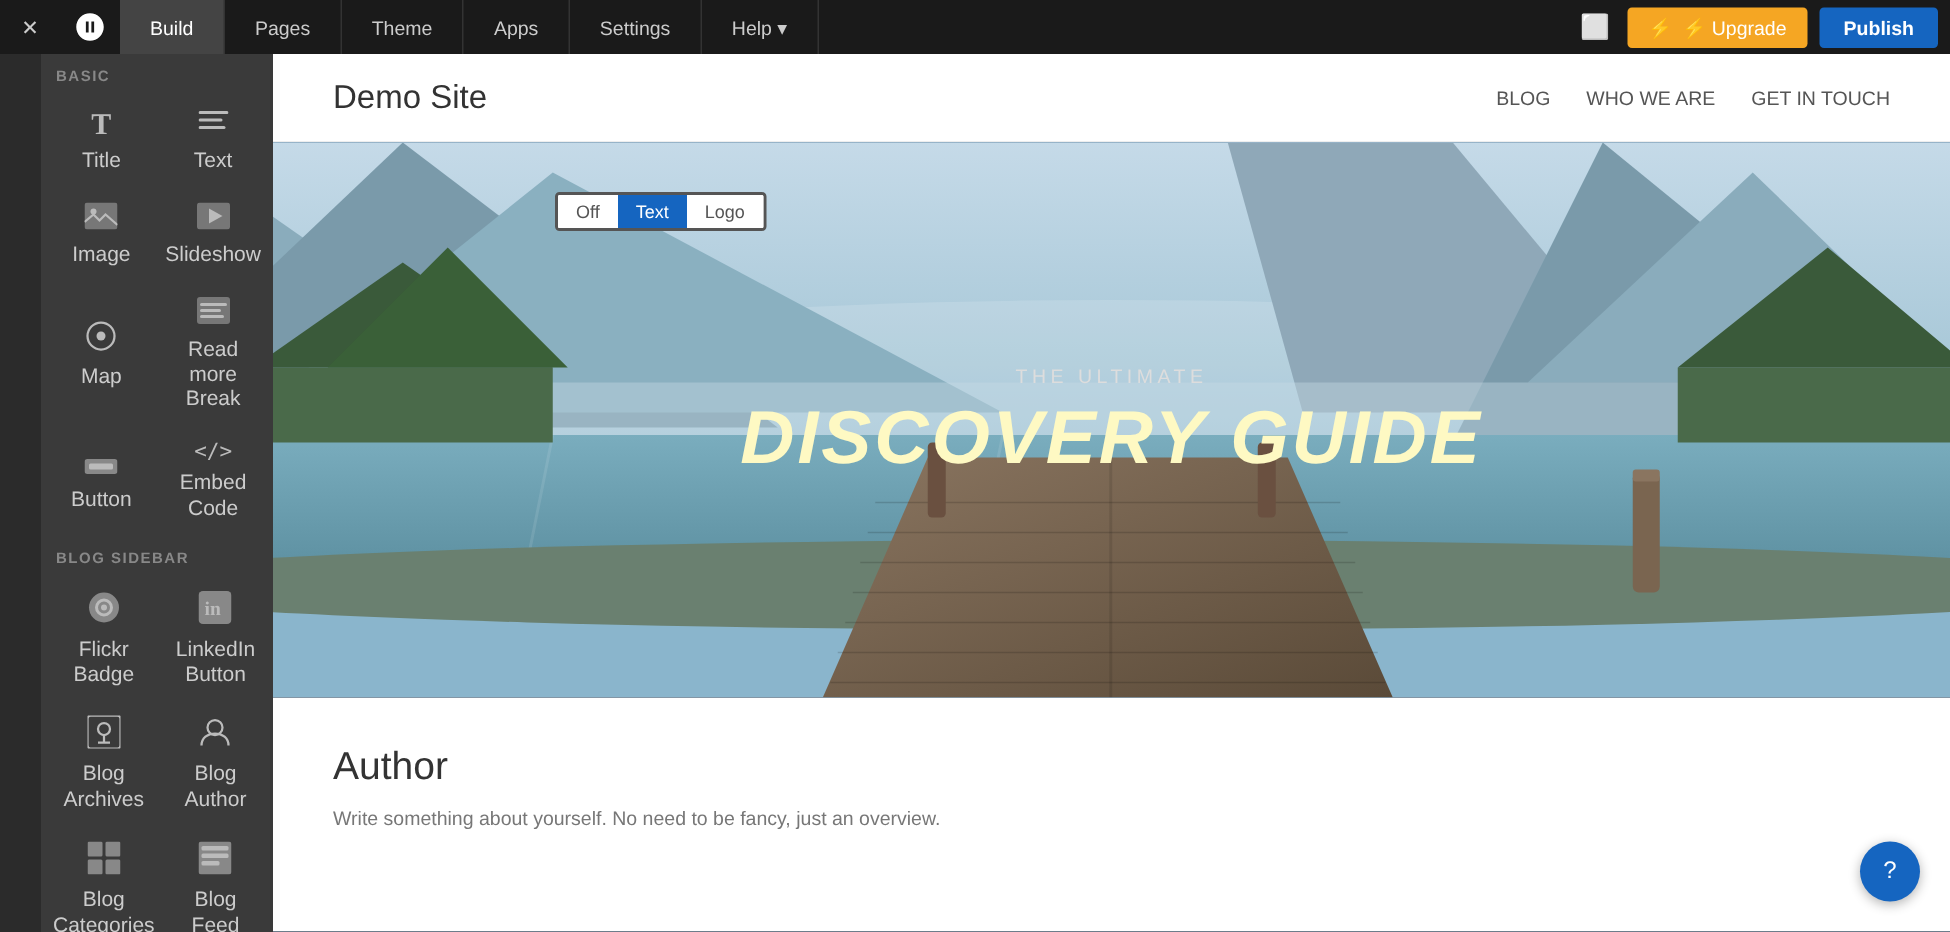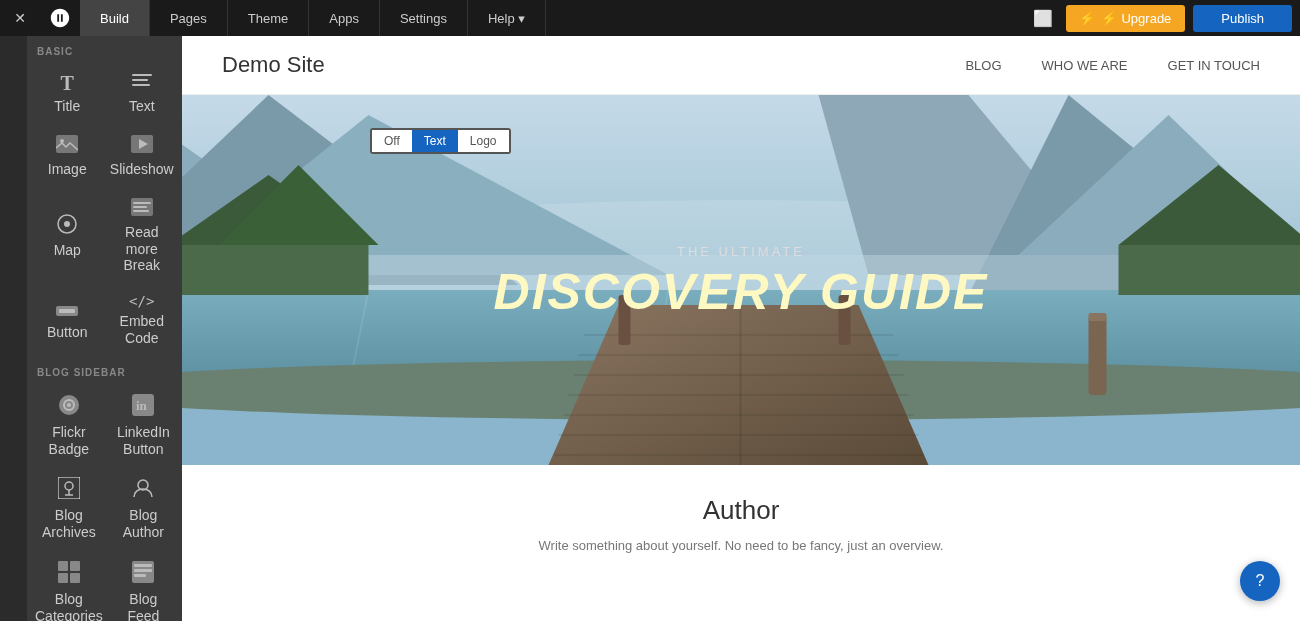--- a/index.html
+++ b/index.html
@@ -30,22 +30,22 @@
 
     .topbar-right {
       margin-left: auto; display: flex; align-items: center; gap: 8px; padding-right: 8px;
     }
     .upgrade-btn {
       background: #f5a623; color: #fff; border: none; padding: 6px 14px;
       border-radius: 3px; font-size: 13px; cursor: pointer; font-weight: 500;
       display: flex; align-items: center; gap: 4px;
     }
     .publish-btn {
-      background: #1565c0; color: #fff; border: none; padding: 6px 28px;
-      border-radius: 3px; font-size: 13px; cursor: pointer; font-weight: 400;
+      background: #1565c0; color: #fff; border: none; padding: 6px 16px;
+      border-radius: 3px; font-size: 13px; cursor: pointer; font-weight: 700;
     }
     .device-icon { color: #aaa; font-size: 16px; cursor: pointer; margin-right: 4px; }
 
     
     .main-layout { display: flex; height: 585px; margin-left: 27px; }
 
     
     .sidebar {
       width: 155px; background: #3a3a3a; overflow-y: auto; flex-shrink: 0;
       scrollbar-width: thin; scrollbar-color: #555 #3a3a3a;
@@ -84,21 +84,21 @@
     .toggle-bar {
       position: absolute; left: 188px; top: 92px; display: flex; border: 2px solid #555;
       border-radius: 3px; overflow: hidden; z-index: 10; background: #fff;
     }
     .toggle-option {
       padding: 4px 12px; font-size: 12px; cursor: pointer; color: #555;
       background: #fff;
     }
     .toggle-option.selected { background: #1565c0; color: #fff; }
 
-    .site-nav { display: flex; gap: 40px; align-items: center; }
+    .site-nav { display: flex; gap: 24px; align-items: center; }
     .nav-link { font-size: 13px; color: #555; cursor: pointer; text-decoration: none; }
 
     
     .hero-section {
       position: relative; height: 370px; overflow: hidden; background: #2c5f8a;
     }
     .hero-bg {
       width: 100%; height: 100%; position: relative;
       background: linear-gradient(
         to bottom,
@@ -112,21 +112,21 @@
 
     .hero-text {
       position: absolute; top: 50%; left: 50%; transform: translate(-50%, -50%);
       text-align: center; color: #fff;
     }
     .hero-subtitle { font-size: 13px; letter-spacing: 3px; color: #ddd; margin-bottom: 8px; text-transform: uppercase; }
     .hero-title { font-size: 50px; font-weight: 900; letter-spacing: 2px; text-transform: uppercase; color: #fef9c3; line-height: 1; font-style: italic; }
 
     
     .author-section {
-      padding: 30px 40px; background: #fff; text-align: center;
+      padding: 30px 40px; background: #fff;
     }
     .author-title { font-size: 26px; font-weight: 300; color: #333; margin-bottom: 10px; }
     .author-desc { font-size: 13px; color: #777; line-height: 1.6; }
 
     
     .help-fab {
       position: fixed; bottom: 20px; right: 20px; width: 40px; height: 40px;
       background: #1565c0; border-radius: 50%; display: flex; align-items: center;
       justify-content: center; cursor: pointer; color: #fff; font-size: 16px;
       box-shadow: 0 2px 8px rgba(0,0,0,0.3); z-index: 1000;

